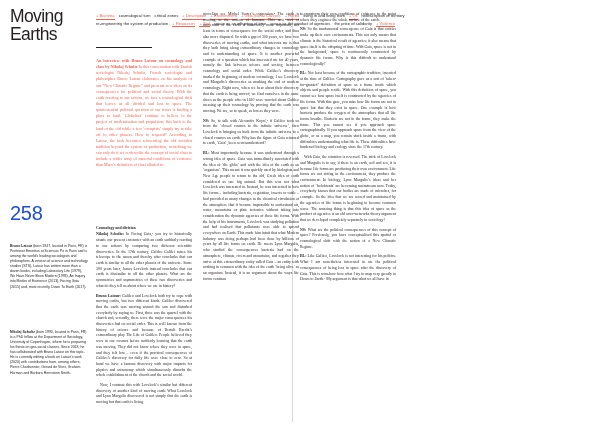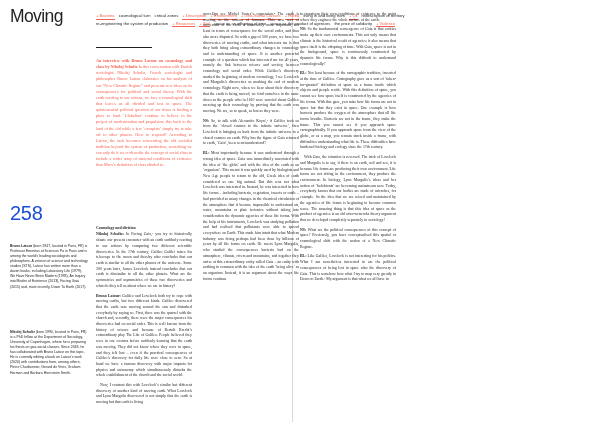--- a/index.html
+++ b/index.html
@@ -89,20 +89,21 @@
 </head>
 <body>
 
 <div class="page">
 
   <div class="vrule vr1"></div>
 
   <div class="rail">
     <div class="masthead">
       <div>Moving</div>
+      <div>Earths</div>
     </div>
     <div class="folio">258</div>
     <div class="bio b1">
       <b>Bruno Latour</b>
       <span>(born 1947, located in Paris, FR) is Professor Emeritus at Sciences Po in Paris and is among the world’s leading sociologists and philosophers. A veteran of science and technology studies (STS), Latour has written more than a dozen books, including Laboratory Life (1979), We Have Never Been Modern (1993), An Inquiry into Modes of Existence (2013), Facing Gaia (2015) and, most recently, Down To Earth (2017).</span>
     </div>
     <div class="bio b2">
       <b>Nikolaj Schultz</b>
       <span>(born 1990, located in Paris, FR) is a PhD fellow at the Department of Sociology, University of Copenhagen, where he is preparing his thesis on geo-social classes. Since 2018, he has collaborated with Bruno Latour on this topic. He is currently editing a book on Latour’s work (2020) with contributions from, among others, Pierre Charbonnier, Gerard de Vries, Graham Harman and Barbara Herrnstein Smith.</span>
     </div>

